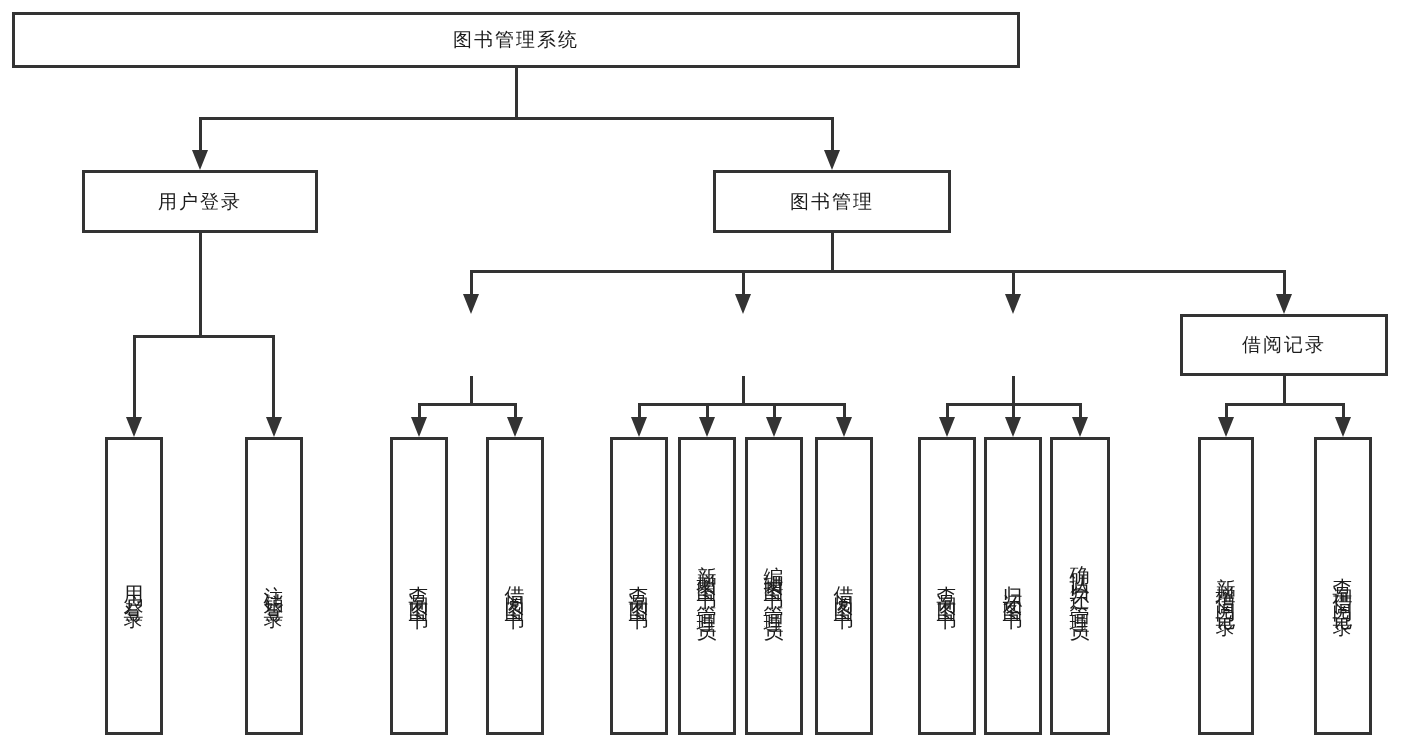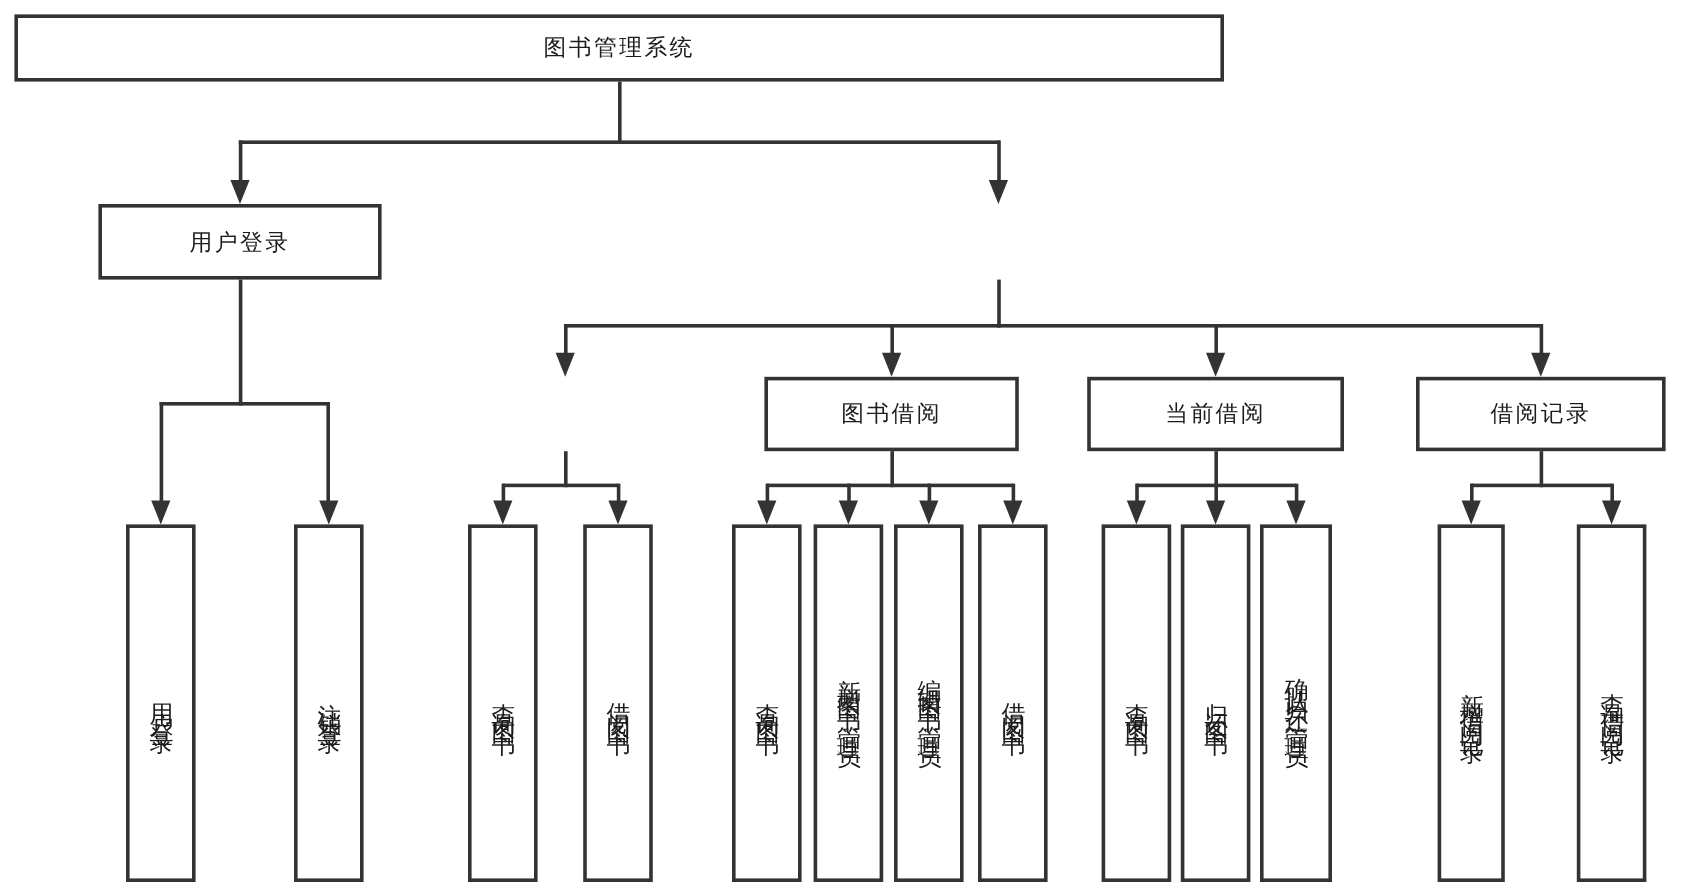--- a/index.html
+++ b/index.html
@@ -48,45 +48,42 @@
   <div class="v" style="left:515px;top:68px;height:52px;"></div>
   <div class="h" style="left:199px;top:117px;width:634px;"></div>
   <div class="v" style="left:199px;top:117px;height:37px;"></div>
   <div class="arr" style="left:192px;top:150px;"></div>
   <div class="v" style="left:831px;top:117px;height:37px;"></div>
   <div class="arr" style="left:824px;top:150px;"></div>
 
   <div class="box" style="left:82px;top:170px;width:236px;height:63px;">
     <span>用户登录</span>
   </div>
+  <div class="box" style="left:713px;top:170px;width:238px;height:63px;">
+    <span>图书管理</span>
+  </div>
 
   <div class="v" style="left:199px;top:233px;height:105px;"></div>
   <div class="h" style="left:133px;top:335px;width:142px;"></div>
   <div class="v" style="left:133px;top:335px;height:84px;"></div>
   <div class="arr" style="left:126px;top:417px;"></div>
   <div class="v" style="left:272px;top:335px;height:84px;"></div>
   <div class="arr" style="left:266px;top:417px;"></div>
 
   <div class="v" style="left:831px;top:233px;height:40px;"></div>
   <div class="h" style="left:470px;top:270px;width:815px;"></div>
   <div class="v" style="left:470px;top:270px;height:26px;"></div>
   <div class="arr" style="left:463px;top:294px;"></div>
   <div class="v" style="left:742px;top:270px;height:26px;"></div>
   <div class="arr" style="left:735px;top:294px;"></div>
   <div class="v" style="left:1012px;top:270px;height:26px;"></div>
   <div class="arr" style="left:1005px;top:294px;"></div>
   <div class="v" style="left:1283px;top:270px;height:26px;"></div>
   <div class="arr" style="left:1276px;top:294px;"></div>
 
-  <div class="box" style="left:637px;top:314px;width:212px;height:62px;">
-    <span>图书借阅</span>
-  </div>
-  <div class="box" style="left:906px;top:314px;width:214px;height:62px;">
-    <span>当前借阅</span>
-  </div>
   <div class="box" style="left:1180px;top:314px;width:208px;height:62px;">
     <span>借阅记录</span>
   </div>
 
   <div class="v" style="left:470px;top:376px;height:30px;"></div>
   <div class="h" style="left:419px;top:403px;width:96px;"></div>
   <div class="v" style="left:418px;top:403px;height:16px;"></div>
   <div class="arr" style="left:411px;top:417px;"></div>
   <div class="v" style="left:514px;top:403px;height:16px;"></div>
   <div class="arr" style="left:507px;top:417px;"></div>

